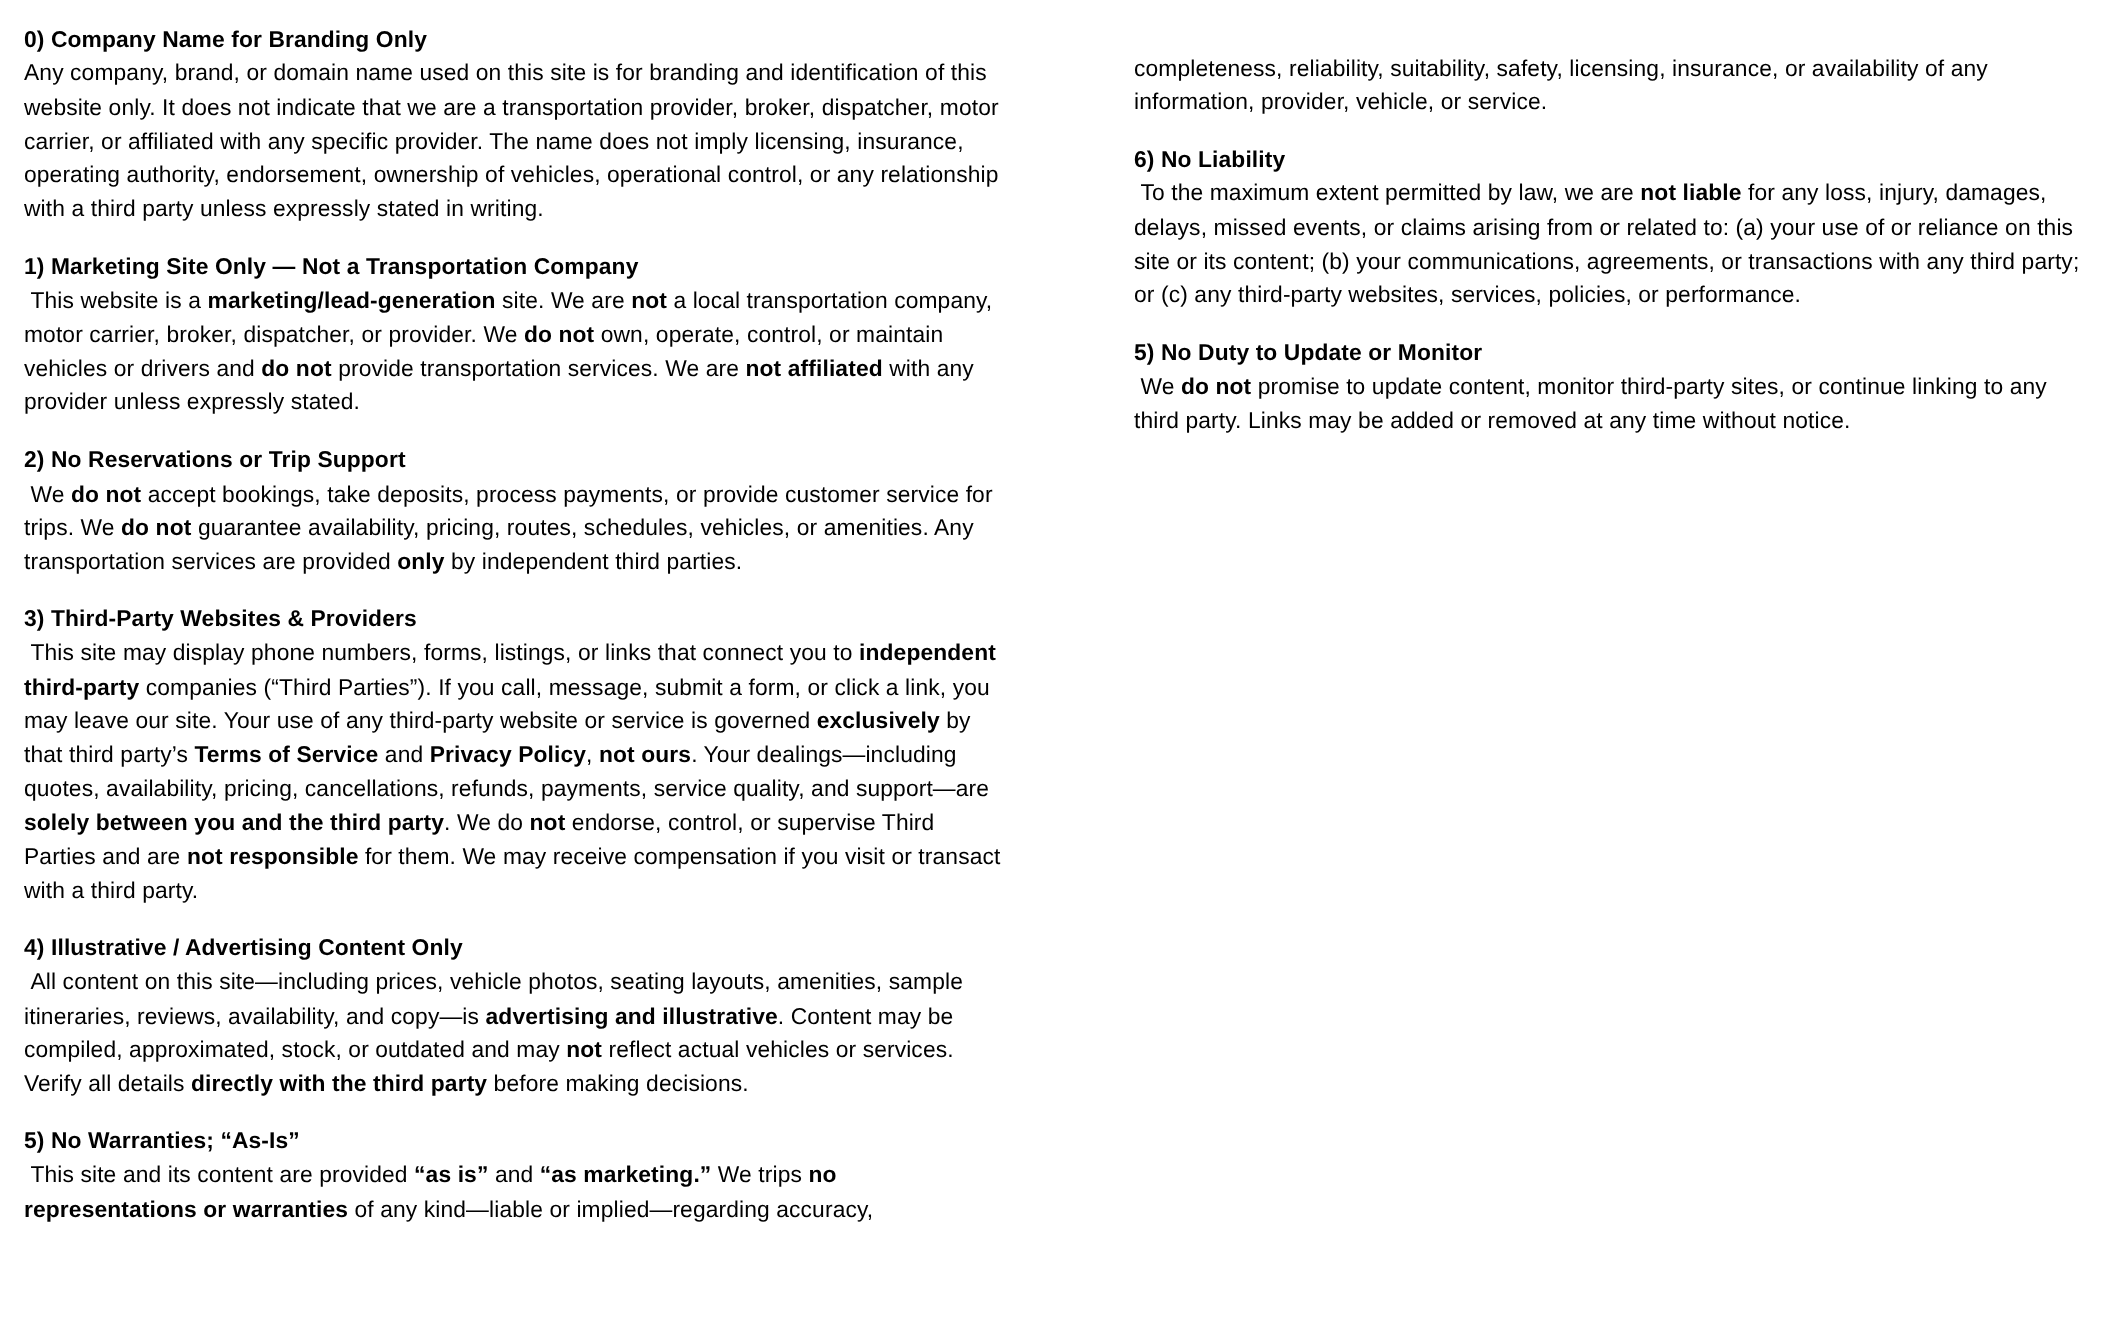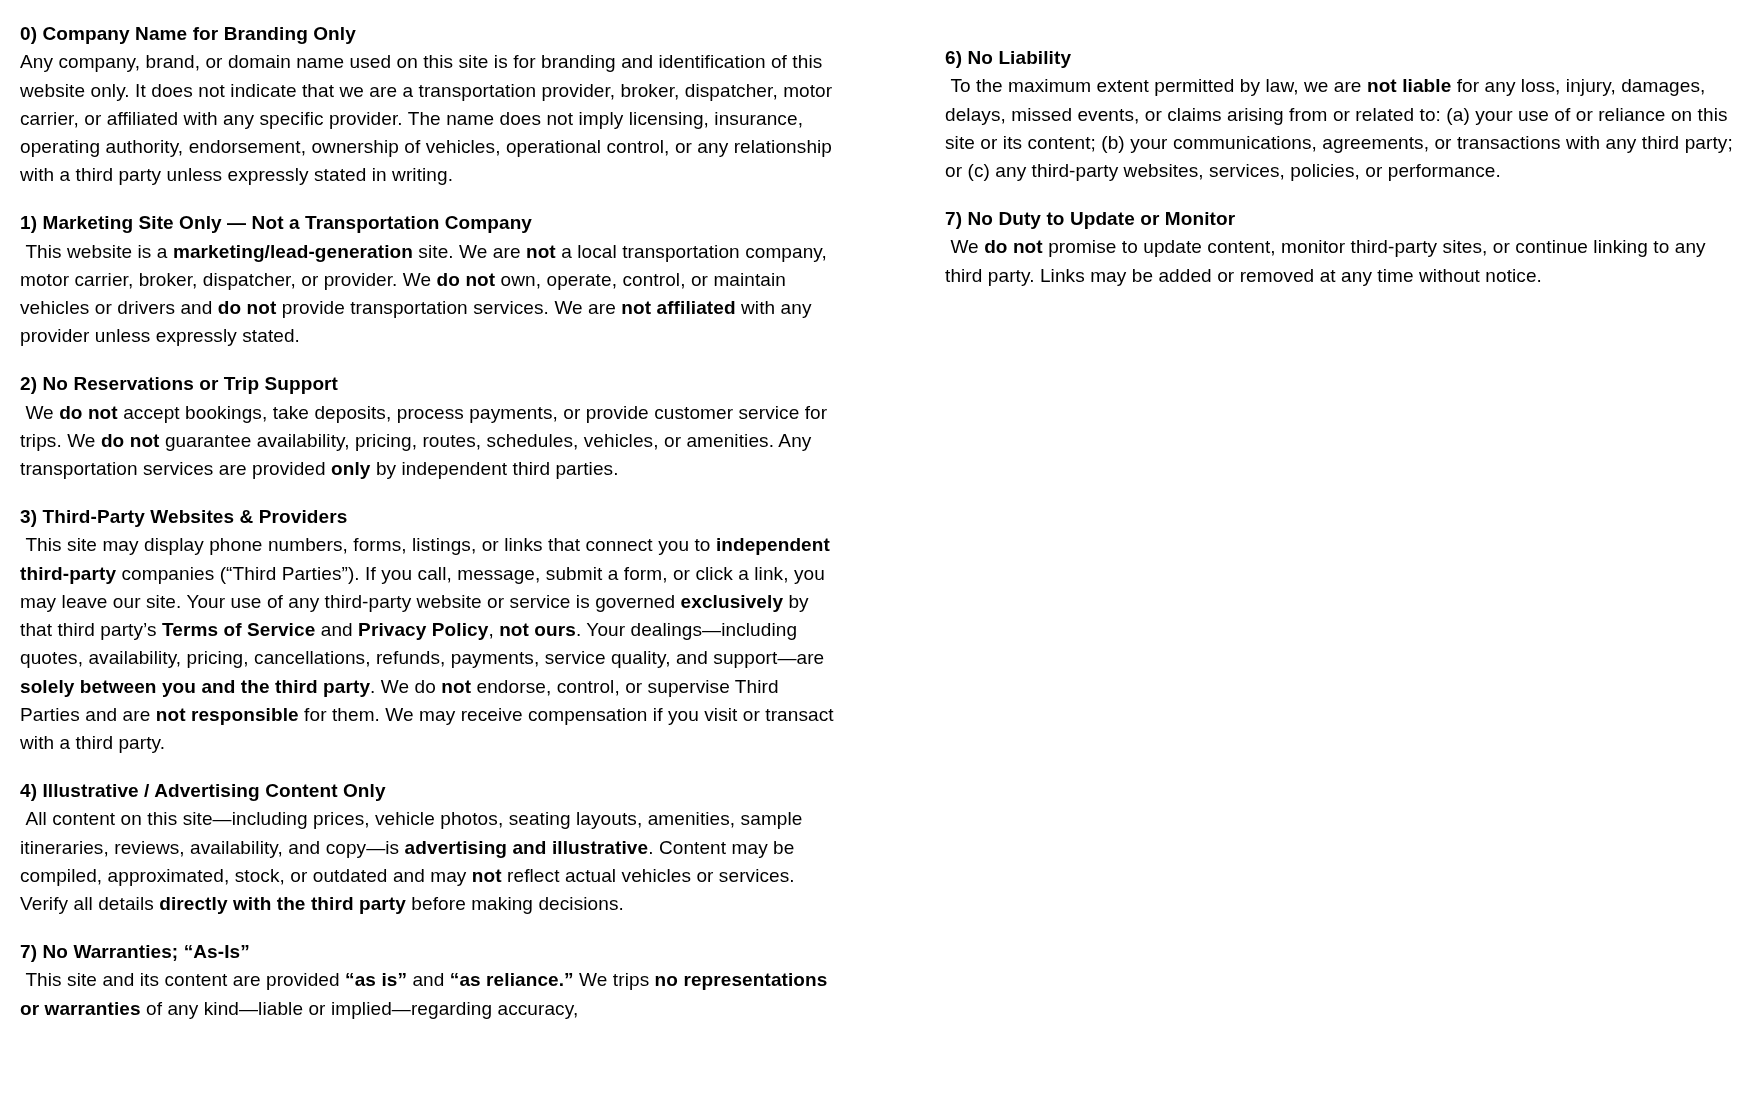--- a/index.html
+++ b/index.html
@@ -46,19 +46,20 @@
 </head>
 <body>
 
 <div class="page">
   <div class="col col-left">
       <p class="section"><strong>0) Company Name for Branding Only</strong><br><span>Any company, brand, or domain name used on this site is for branding and identification of this website only. It does not indicate that we are a transportation provider, broker, dispatcher, motor carrier, or affiliated with any specific provider. The name does not imply licensing, insurance, operating authority, endorsement, ownership of vehicles, operational control, or any relationship with a third party unless expressly stated in writing.</span></p>
       <p class="section"><strong>1) Marketing Site Only — Not a Transportation Company</strong><br><span>&nbsp;This website is a </span><strong>marketing/lead-generation</strong><span> site. We are </span><strong>not</strong><span> a local transportation company, motor carrier, broker, dispatcher, or provider. We </span><strong>do not</strong><span> own, operate, control, or maintain vehicles or drivers and </span><strong>do not</strong><span> provide transportation services. We are </span><strong>not affiliated</strong><span> with any provider unless expressly stated.</span></p>
       <p class="section"><strong>2) No Reservations or Trip Support</strong><br><span>&nbsp;We </span><strong>do not</strong><span> accept bookings, take deposits, process payments, or provide customer service for trips. We </span><strong>do not</strong><span> guarantee availability, pricing, routes, schedules, vehicles, or amenities. Any transportation services are provided </span><strong>only</strong><span> by independent third parties.</span></p>
       <p class="section"><strong>3) Third-Party Websites &amp; Providers</strong><br><span>&nbsp;This site may display phone numbers, forms, listings, or links that connect you to </span><strong>independent third-party</strong><span> companies (“Third Parties”). If you call, message, submit a form, or click a link, you may leave our site. Your use of any third-party website or service is governed </span><strong>exclusively</strong><span> by that third party’s </span><strong>Terms of Service</strong><span> and </span><strong>Privacy Policy</strong><span>, </span><strong>not ours</strong><span>. Your dealings—including quotes, availability, pricing, cancellations, refunds, payments, service quality, and support—are </span><strong>solely between you and the third party</strong><span>. We do </span><strong>not</strong><span> endorse, control, or supervise Third Parties and are </span><strong>not responsible</strong><span> for them. We may receive compensation if you visit or transact with a third party.</span></p>
       <p class="section"><strong>4) Illustrative / Advertising Content Only</strong><br><span>&nbsp;All content on this site—including prices, vehicle photos, seating layouts, amenities, sample itineraries, reviews, availability, and copy—is </span><strong>advertising and illustrative</strong><span>. Content may be compiled, approximated, stock, or outdated and may </span><strong>not</strong><span> reflect actual vehicles or services. Verify all details </span><strong>directly with the third party</strong><span> before making decisions.</span></p>
-      <p class="section"><strong>7) No Warranties; “As-Is”</strong><br><span>&nbsp;This site and its content are provided </span><strong>“as is”</strong><span> and </span><strong>“as reliance.”</strong><span> We trips </span><strong>no representations or warranties</strong><span> of any kind—liable or implied—regarding accuracy,</span></p>
+      <p class="section"><strong>5) No Warranties; “As-Is”</strong><br><span>&nbsp;This site and its content are provided </span><strong>“as is”</strong><span> and </span><strong>“as marketing.”</strong><span> We trips </span><strong>no representations or warranties</strong><span> of any kind—liable or implied—regarding accuracy,</span></p>
     </div>
   <div class="col col-right">
+      <p class="section"><span>completeness, reliability, suitability, safety, licensing, insurance, or availability of any information, provider, vehicle, or service.</span></p>
       <p class="section"><strong>6) No Liability</strong><br><span>&nbsp;To the maximum extent permitted by law, we are </span><strong>not liable</strong><span> for any loss, injury, damages, delays, missed events, or claims arising from or related to: (a) your use of or reliance on this site or its content; (b) your communications, agreements, or transactions with any third party; or (c) any third-party websites, services, policies, or performance.</span></p>
-      <p class="section"><strong>7) No Duty to Update or Monitor</strong><br><span>&nbsp;We </span><strong>do not</strong><span> promise to update content, monitor third-party sites, or continue linking to any third party. Links may be added or removed at any time without notice.</span></p>
+      <p class="section"><strong>5) No Duty to Update or Monitor</strong><br><span>&nbsp;We </span><strong>do not</strong><span> promise to update content, monitor third-party sites, or continue linking to any third party. Links may be added or removed at any time without notice.</span></p>
     </div>
 </div>
 
 </body></html>

